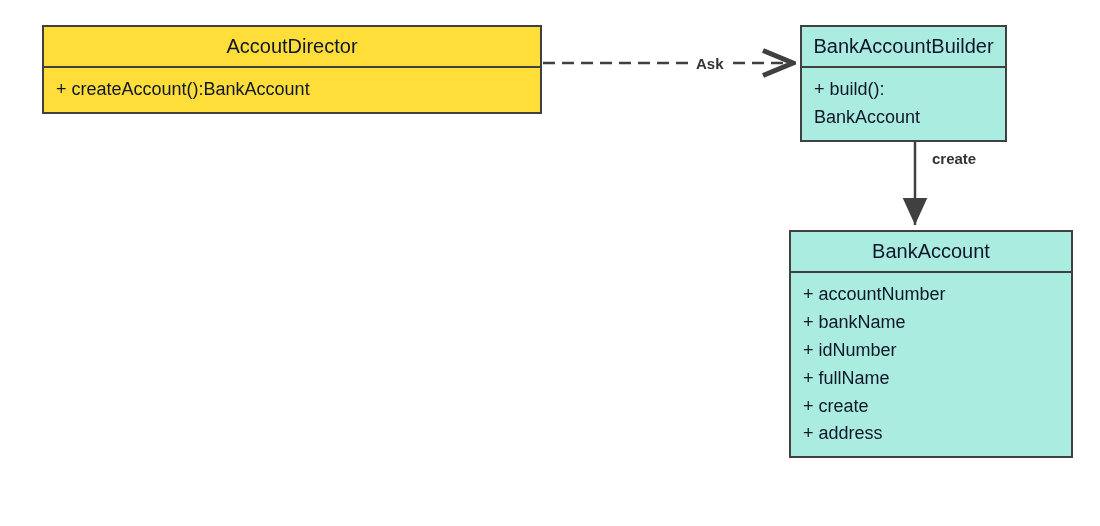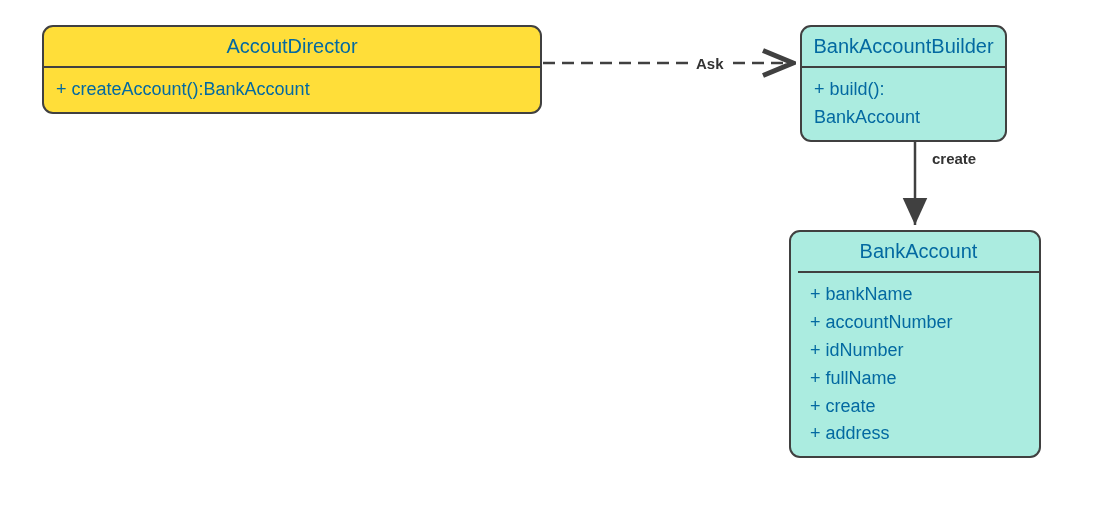--- a/index.html
+++ b/index.html
@@ -7,22 +7,22 @@
       width: 1100px;
       height: 526px;
       background: #ffffff;
       font-family: Arial, Helvetica, sans-serif;
       position: relative;
       overflow: hidden;
     }
     .uml-box {
       position: absolute;
       border: 2px solid #404040;
-      border-radius: 11px;
-      color: #0369a1;
+      border-radius: 0;
+      color: #0f172a;
     }
     .uml-header {
       text-align: center;
       padding: 8px 10px;
       border-bottom: 2px solid #404040;
       font-size: 20px;
     }
     .uml-body {
       padding: 8px 12px;
       font-size: 18px;
@@ -72,25 +72,25 @@
   </div>
 </div>
 
 <div class="uml-box teal" style="left:800px; top:25px; width:207px;">
   <div class="uml-header">BankAccountBuilder</div>
   <div class="uml-body">
     <div>+ build(): BankAccount</div>
   </div>
 </div>
 
-<div class="uml-box teal" style="left:789px; top:230px; width:252px;padding-left:7px;">
+<div class="uml-box teal" style="left:789px; top:230px; width:284px;">
   <div class="uml-header">BankAccount</div>
   <div class="uml-body">
+    <div>+ accountNumber</div>
     <div>+ bankName</div>
-    <div>+ accountNumber</div>
     <div>+ idNumber</div>
     <div>+ fullName</div>
     <div>+ create</div>
     <div>+ address</div>
   </div>
 </div>
 
 <div class="label" style="left:650px; top:55px;margin-left:44px;">Ask</div>
 <div class="label" style="left:930px; top:150px;">create</div>
 

